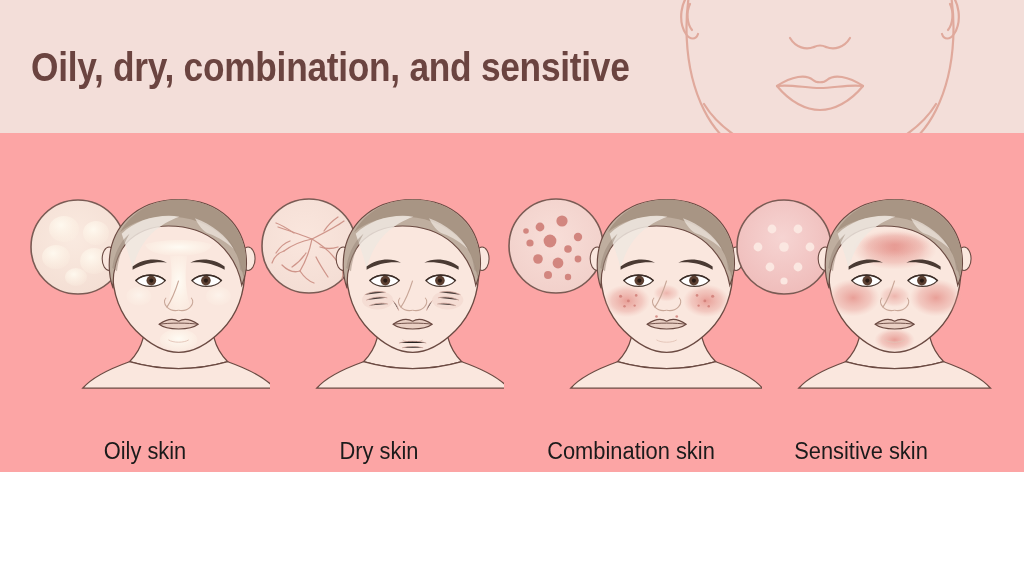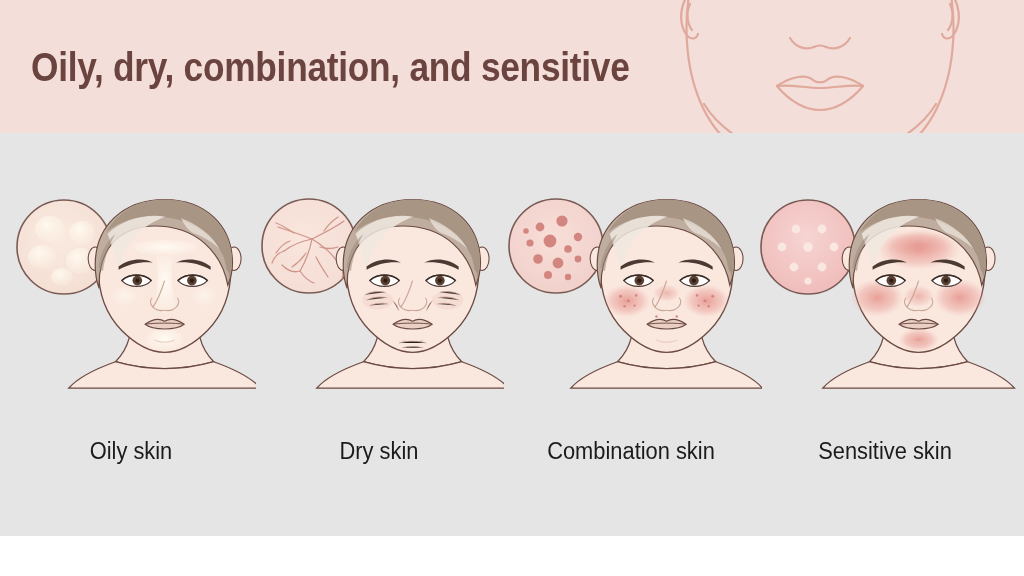--- a/index.html
+++ b/index.html
@@ -3,21 +3,21 @@
 <meta charset="utf-8">
 <style>
   html,body{margin:0;padding:0;}
   body{
     width:1024px;height:576px;
     background:#ffffff;
     font-family:"Liberation Sans", sans-serif;
     overflow:hidden;
     position:relative;
   }
-  #stage{position:relative;width:1024px;height:536px;background:#e5e5e5;overflow:hidden;text-decoration:underline;}
+  #stage{position:relative;width:1024px;height:472px;background:#fca5a5;overflow:hidden;text-decoration:underline;}
 
   
   .header{
     position:absolute;left:0;top:0;width:1024px;height:133px;
     background:#f3ded9;overflow:hidden;
   }
   .header-art{position:absolute;right:0;top:0;width:384px;height:133px;}
   .header-title{
     position:absolute;left:31px;top:46px;
     font-family:"Liberation Sans Narrow","Liberation Sans",sans-serif;
@@ -186,21 +186,21 @@
 
           <path d="M104 176 C114 169 122 168 129 172 C136 168 144 169 154 176
                    C144 184 114 184 104 176 Z" fill="#e9cfc4" stroke="#6b4a42" stroke-width="1.4"></path>
           <path d="M104 176 C116 174 142 174 154 176" fill="none" stroke="#6b4a42" stroke-width="1.2"></path>
 
           <path d="M116 196 C122 200 136 200 142 196" fill="none" stroke="#e3c4b7" stroke-width="1.2"></path>
         </g>
       </defs>
     </svg>
 
-    <div class="panel" style="left:6px;width:250px;">
+    <div class="panel" style="left:20px;width:250px;">
       <div class="panel-art">
         <svg width="250" height="250" viewBox="0 0 250 250">
 
           <g>
             <circle cx="58" cy="56" r="47" fill="url(#gOily)" stroke="#7a5b54" stroke-width="1.6"></circle>
             <ellipse cx="44" cy="38" rx="15" ry="13" fill="url(#gBlob)"></ellipse>
             <ellipse cx="76" cy="42" rx="13" ry="12" fill="url(#gBlob)"></ellipse>
             <ellipse cx="36" cy="66" rx="14" ry="12" fill="url(#gBlob)"></ellipse>
             <ellipse cx="74" cy="70" rx="14" ry="13" fill="url(#gBlob)"></ellipse>
             <ellipse cx="56" cy="86" rx="11" ry="9" fill="url(#gBlob)"></ellipse>
@@ -311,21 +311,21 @@
               <path d="M116 206 C124 204 134 204 142 206"></path>
             </g>
             <ellipse cx="84" cy="145" rx="20" ry="12" fill="#ddb2a6" opacity="0.18"></ellipse>
             <ellipse cx="174" cy="145" rx="20" ry="12" fill="#ddb2a6" opacity="0.18"></ellipse>
           </g>
         </svg>
       </div>
       <div class="panel-label">Dry skin</div>
     </div>
 
-    <div class="panel" style="left:752px;width:266px;">
+    <div class="panel" style="left:728px;width:266px;">
       <div class="panel-art">
         <svg width="266" height="250" viewBox="0 0 266 250">
           <g>
             <circle cx="56" cy="56" r="47" fill="url(#gSens)" stroke="#7a5b54" stroke-width="1.6"></circle>
             <g fill="#fbe7e1">
               <circle cx="44" cy="38" r="4.4"></circle>
               <circle cx="70" cy="38" r="4.4"></circle>
               <circle cx="30" cy="56" r="4.4"></circle>
               <circle cx="56" cy="56" r="4.8"></circle>
               <circle cx="82" cy="56" r="4.4"></circle>

